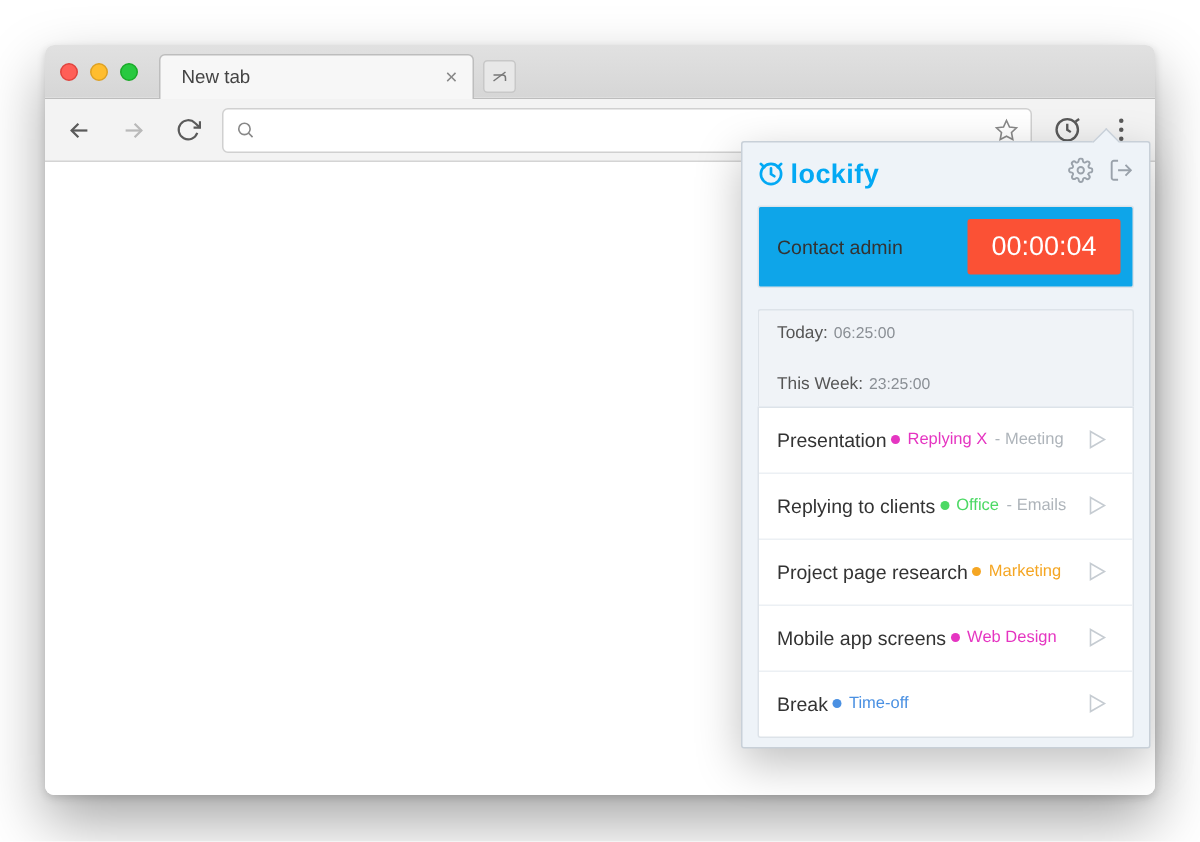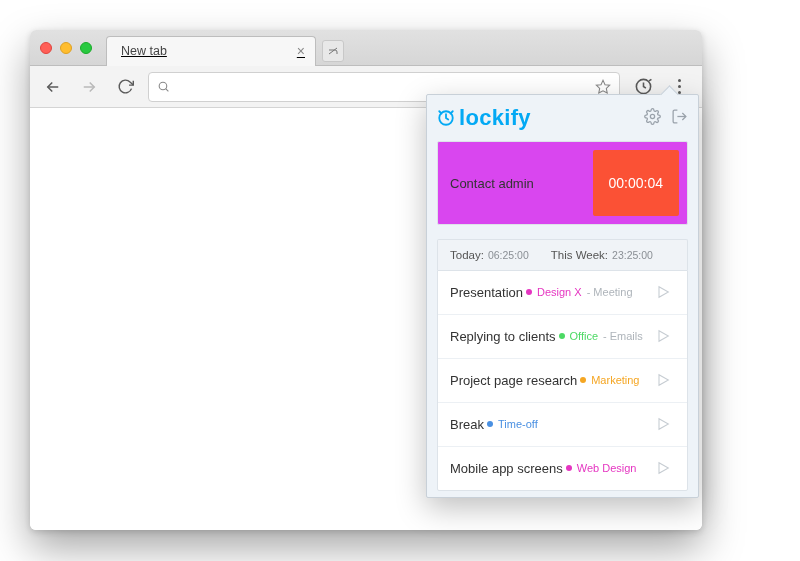--- a/index.html
+++ b/index.html
@@ -8,27 +8,26 @@
     background: #fff;
     width: 800px;
     height: 561px;
     position: relative;
     overflow: hidden;
   }
   .browser-window {
     position: absolute;
     left: 30px;
     top: 30px;
-    width: 672px;
+    width: 740px;
     height: 500px;
     border-radius: 6px;
     box-shadow: 0 18px 40px rgba(0,0,0,0.35), 0 2px 6px rgba(0,0,0,0.15);
     background: #fff;
     overflow: visible;
-    text-decoration: underline;
   }
   .tabbar {
     height: 36px;
     background: linear-gradient(#e1e1e1,#d6d6d6);
     border-bottom: 1px solid #bdbdbd;
     border-radius: 6px 6px 0 0;
     display: flex;
     align-items: center;
     padding: 0 10px;
     position: relative;
@@ -107,45 +106,46 @@
     width:12px; height:12px;
     background:#eef3f8;
     border-left:1px solid #c8d0d8;
     border-top:1px solid #c8d0d8;
     transform:rotate(45deg);
   }
   .popup-header{
     display:flex; align-items:center; justify-content:space-between;
     margin-bottom:10px;
   }
-  .brand { color:#03a9f4; font-weight:600; font-size:22px; letter-spacing:.3px; display:flex; align-items:center; gap:4px;}
+  .brand { color:#03a9f4; font-weight:600; font-size:18px; letter-spacing:.3px; display:flex; align-items:center; gap:4px;}
   .brand svg { flex-shrink:0; }
   .header-icons { display:flex; gap:10px; color:#9aa2ab; }
   .header-icons > * { cursor:pointer; }
 
   .current-box {
-    background:#d946ef; border:1px solid #dde3e9; border-radius:2px;
+    background:#0ea5e9; border:1px solid #dde3e9; border-radius:2px;
     display:flex; align-items:center; justify-content:space-between;
     padding:8px 8px 8px 12px; margin-bottom:14px;
   }
   .current-task { font-size:13px; color:#333; }
   .timer-badge {
-    background:#fb5135; color:#fff; font-size:14px;
-    padding:25px 16px; border-radius:2px; font-variant-numeric: tabular-nums;
+    background:#fb5135; color:#fff; font-size:18px;
+    padding:8px 16px; border-radius:2px; font-variant-numeric: tabular-nums;
     cursor:pointer;
   }
 
   .summary-row {
     background:#f0f3f7;
     border:1px solid #dde3e9;
     border-bottom:none;
     display:flex; gap:22px;
     padding:9px 12px;
     font-size:11.5px;
     border-radius:2px 2px 0 0;
+    flex-direction:column;
   }
   .summary-row .lbl { color:#555; }
   .summary-row .val { color:#8a8f95; margin-left:4px; font-size:10.5px;}
 
   .entries {
     background:#fff; border:1px solid #dde3e9; border-radius:0 0 2px 2px;
     overflow:hidden;
   }
   .entry {
     display:flex; align-items:center; justify-content:space-between;
@@ -273,21 +273,21 @@
         <span class="lbl">This Week:</span><span class="val">23:25:00</span>
       </div>
     </div>
 
     <div class="entries" id="entries">
         <div class="entry">
     <div class="entry-main">
       <span class="entry-title">Presentation</span>
       <span class="entry-meta">
         <span class="dot" style="background:#e535c1"></span>
-        <span class="proj" style="color:#e535c1">Design X</span> 
+        <span class="proj" style="color:#e535c1">Replying X</span> 
               <span class="subtext">- Meeting</span>
       </span>
     </div>
     <span class="play-btn">
       <svg viewBox="0 0 24 24" fill="none" stroke="currentColor" stroke-width="1.6">
               <polygon points="6 4 20 12 6 20 6 4"></polygon>
             </svg>
     </span>
         </div>
         <div class="entry">
@@ -314,42 +314,42 @@
       </span>
     </div>
     <span class="play-btn">
       <svg viewBox="0 0 24 24" fill="none" stroke="currentColor" stroke-width="1.6">
               <polygon points="6 4 20 12 6 20 6 4"></polygon>
             </svg>
     </span>
         </div>
         <div class="entry">
     <div class="entry-main">
+      <span class="entry-title">Mobile app screens</span>
+      <span class="entry-meta">
+        <span class="dot" style="background:#e535c1"></span>
+        <span class="proj" style="color:#e535c1">Web Design</span>
+      </span>
+    </div>
+    <span class="play-btn">
+      <svg viewBox="0 0 24 24" fill="none" stroke="currentColor" stroke-width="1.6">
+              <polygon points="6 4 20 12 6 20 6 4"></polygon>
+            </svg>
+    </span>
+        </div>
+        <div class="entry">
+    <div class="entry-main">
       <span class="entry-title">Break</span>
       <span class="entry-meta">
         <span class="dot" style="background:#4a90e2"></span>
         <span class="proj" style="color:#4a90e2">Time-off</span>
       </span>
     </div>
     <span class="play-btn">
       <svg viewBox="0 0 24 24" fill="none" stroke="currentColor" stroke-width="1.6">
               <polygon points="6 4 20 12 6 20 6 4"></polygon>
             </svg>
     </span>
         </div>
-        <div class="entry">
-    <div class="entry-main">
-      <span class="entry-title">Mobile app screens</span>
-      <span class="entry-meta">
-        <span class="dot" style="background:#e535c1"></span>
-        <span class="proj" style="color:#e535c1">Web Design</span>
-      </span>
-    </div>
-    <span class="play-btn">
-      <svg viewBox="0 0 24 24" fill="none" stroke="currentColor" stroke-width="1.6">
-              <polygon points="6 4 20 12 6 20 6 4"></polygon>
-            </svg>
-    </span>
-        </div>
       </div>
   </div>
 
 </div>
 
 </body></html>

